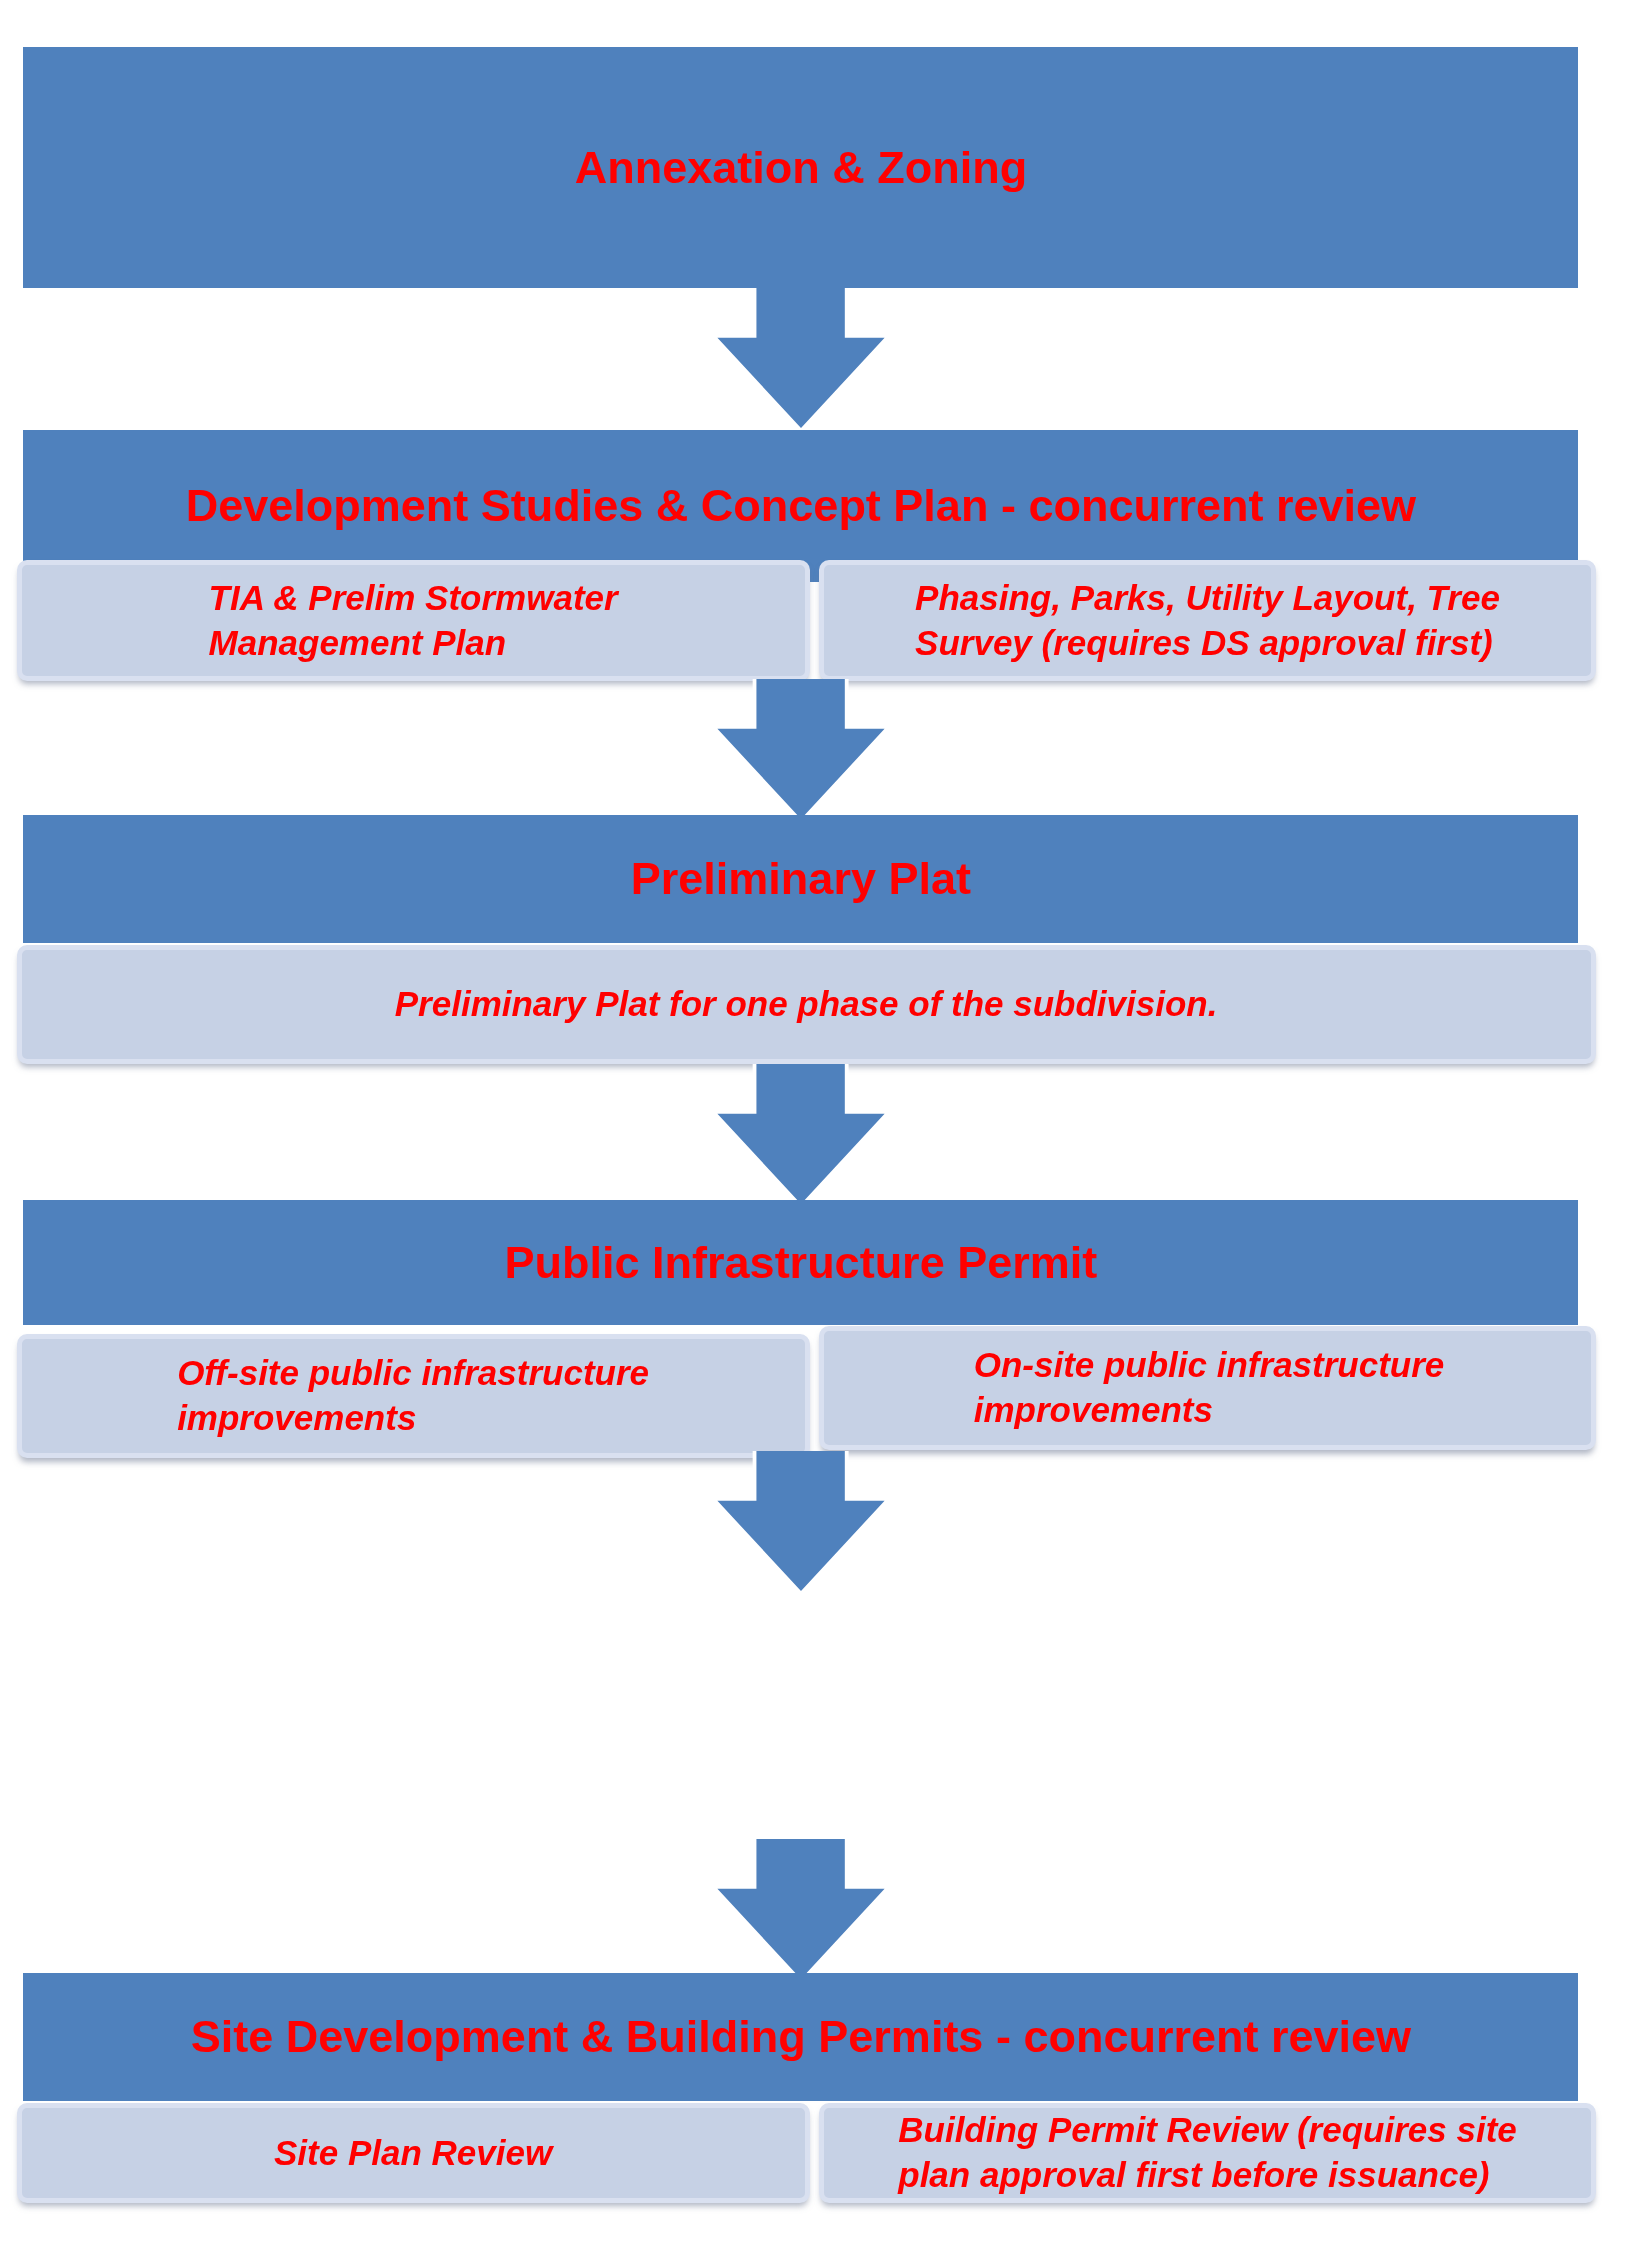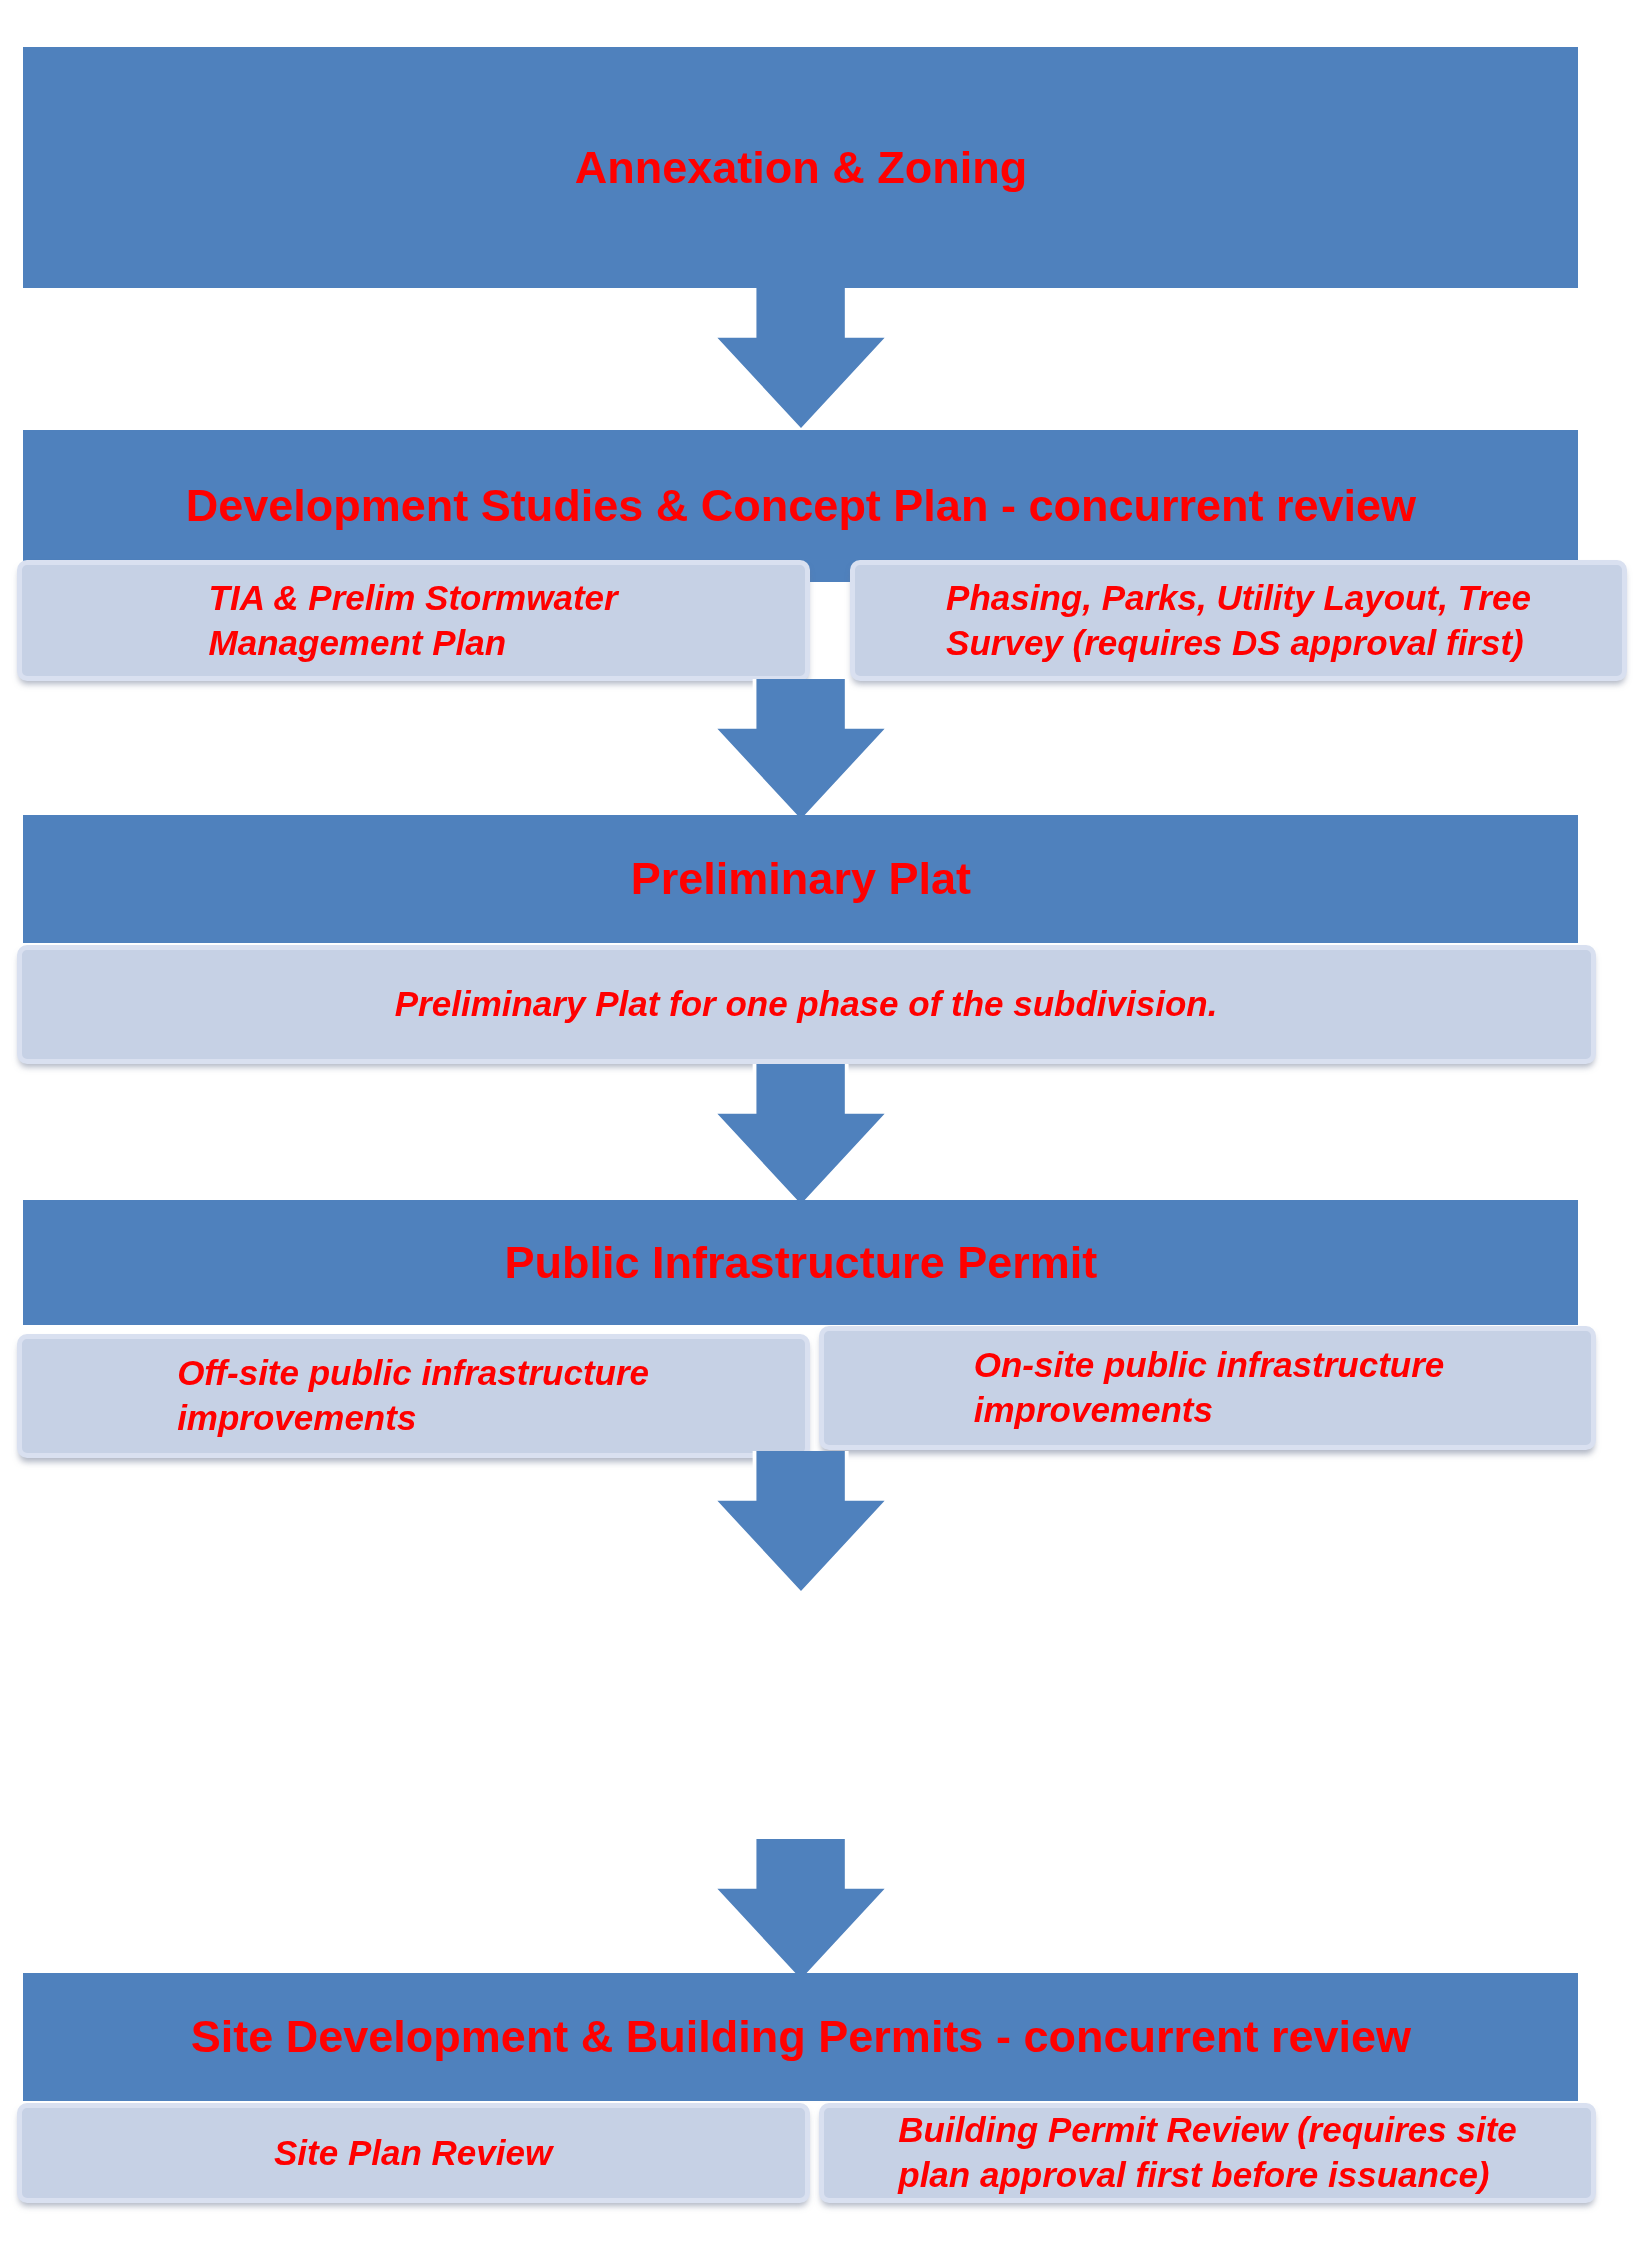--- a/index.html
+++ b/index.html
@@ -60,21 +60,21 @@
     fill:var(--arrow-blue);
     stroke:#ffffff;
     stroke-width:5;
     stroke-linejoin:miter;
   }
   
   .h1{top:47px;height:241px;}
   .a1{top:288px;}
   .h2{top:430px;height:152px;}
   .s2l{top:560px;height:121px;left:16.6px;width:793px;}
-  .s2r{top:560px;height:121px;left:850px;width:777px;}
+  .s2r{top:560px;height:121px;left:819px;width:777px;}
   .a2{top:679px;}
   .h3{top:815px;height:128px;}
   .s3f{top:945px;height:119px;left:16.6px;width:1579px;}
   .a3{top:1064px;}
   .h4{top:1200px;height:125px;}
   .s4l{top:1326px;height:124px;left:16.6px;width:793px;margin-top:8px;}
   .s4r{top:1326px;height:124px;left:819px;width:777px;padding-left:12px;}
   .a4{top:1451px;}
   .h5{top:1584px;height:255px;}
   .a5{top:1839px;}

